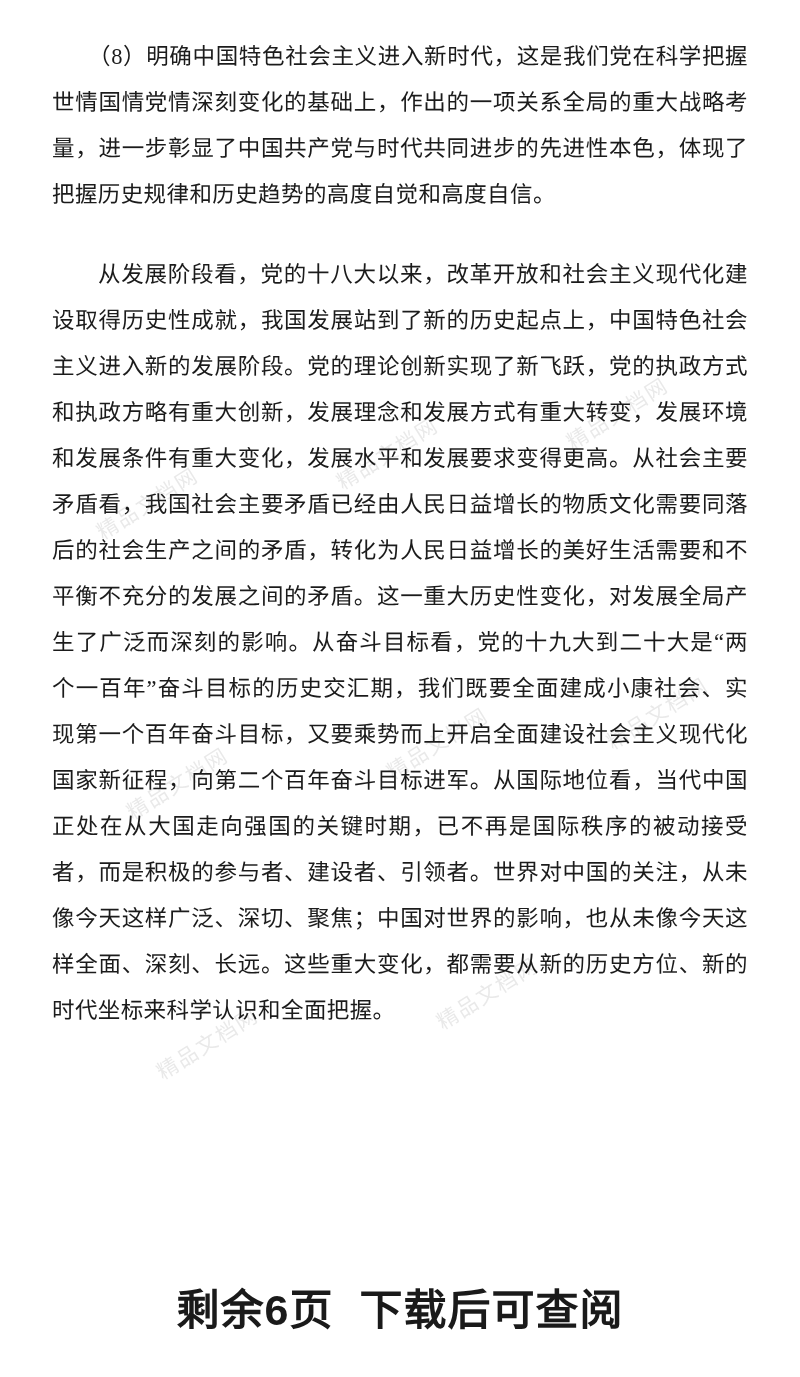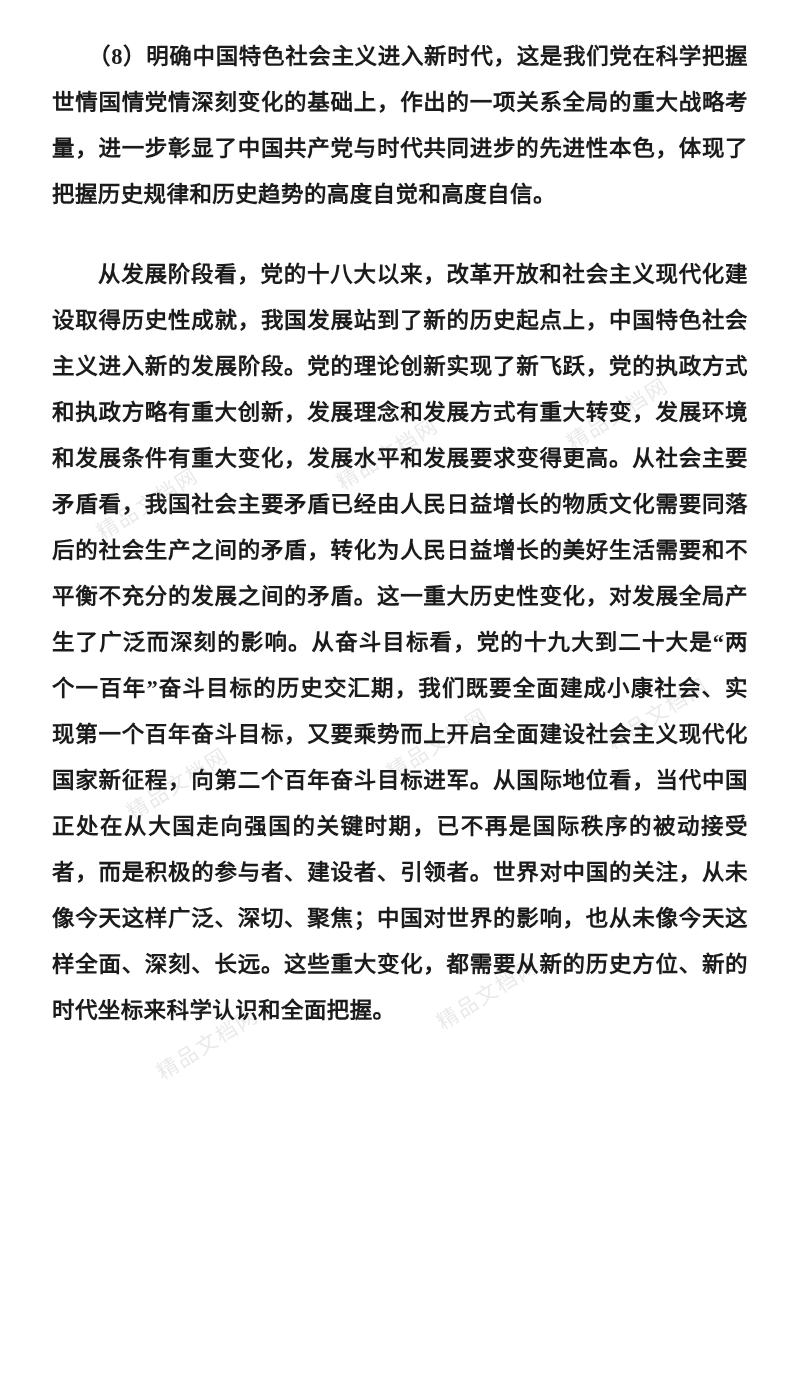--- a/index.html
+++ b/index.html
@@ -20,21 +20,20 @@
     position: relative;
     width: 800px;
     height: 1377px;
     box-sizing: border-box;
     padding: 34px 52px 0 52px;
     background: #ffffff;
   }
   .doc-body {
     position: relative;
     z-index: 2;
-    font-weight: bold;
   }
   .para {
     font-size: 22.5px;
     line-height: 46px;
     letter-spacing: 0.4px;
     text-align: justify;
     text-justify: inter-ideograph;
     margin: 0;
     color: #1b1b1b;
   }
@@ -108,14 +107,19 @@
     <span class="wm wm-f">精品文档网</span>
     <span class="wm wm-g">精品文档网</span>
     <span class="wm wm-h">精品文档网</span>
   </div>
 
   <div class="doc-body">
     <p class="para indent-1">（8）明确中国特色社会主义进入新时代，这是我们党在科学把握世情国情党情深刻变化的基础上，作出的一项关系全局的重大战略考量，进一步彰显了中国共产党与时代共同进步的先进性本色，体现了把握历史规律和历史趋势的高度自觉和高度自信。</p>
     <p class="para indent-2">从发展阶段看，党的十八大以来，改革开放和社会主义现代化建设取得历史性成就，我国发展站到了新的历史起点上，中国特色社会主义进入新的发展阶段。党的理论创新实现了新飞跃，党的执政方式和执政方略有重大创新，发展理念和发展方式有重大转变，发展环境和发展条件有重大变化，发展水平和发展要求变得更高。从社会主要矛盾看，我国社会主要矛盾已经由人民日益增长的物质文化需要同落后的社会生产之间的矛盾，转化为人民日益增长的美好生活需要和不平衡不充分的发展之间的矛盾。这一重大历史性变化，对发展全局产生了广泛而深刻的影响。从奋斗目标看，党的十九大到二十大是“两个一百年”奋斗目标的历史交汇期，我们既要全面建成小康社会、实现第一个百年奋斗目标，又要乘势而上开启全面建设社会主义现代化国家新征程，向第二个百年奋斗目标进军。从国际地位看，当代中国正处在从大国走向强国的关键时期，已不再是国际秩序的被动接受者，而是积极的参与者、建设者、引领者。世界对中国的关注，从未像今天这样广泛、深切、聚焦；中国对世界的影响，也从未像今天这样全面、深刻、长远。这些重大变化，都需要从新的历史方位、新的时代坐标来科学认识和全面把握。</p>
   </div>
 
+  <div class="footer-cta">
+    <div class="footer-cta-inner">
+      <span>剩余6页</span><span class="gap"></span><span>下载后可查阅</span>
+    </div>
+  </div>
 
 </div>
 
 </body></html>

